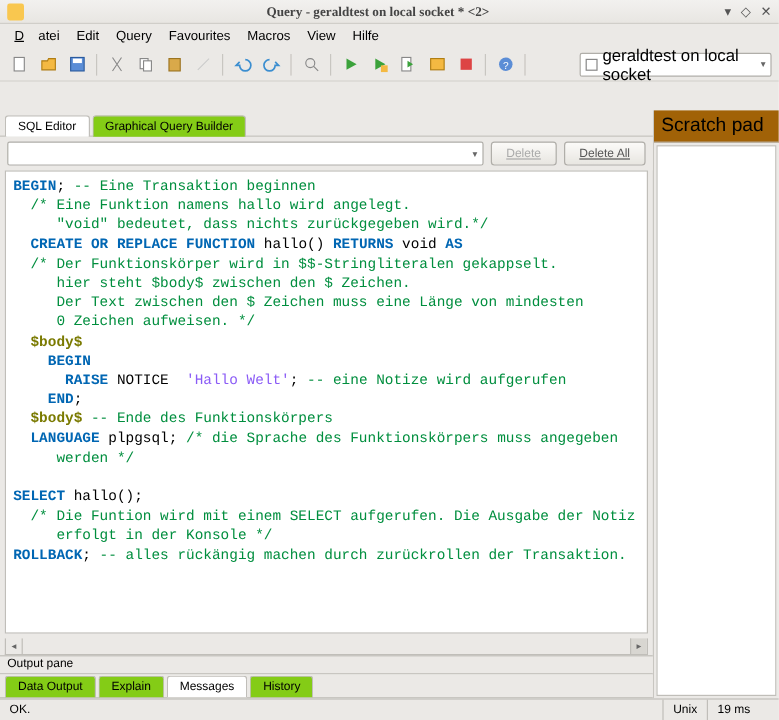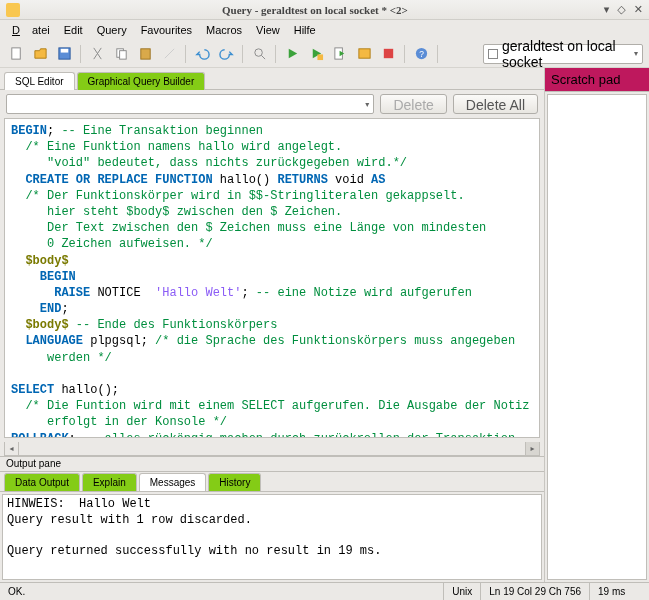--- a/index.html
+++ b/index.html
@@ -14,42 +14,42 @@
 .menubar span u { text-decoration: underline; }
 .toolbar { height: 28px; display: flex; align-items: center; padding: 0 6px; gap: 4px; background: #ebe9e6; border-bottom: 1px solid #d6d4cf; }
 .tbtn { width: 20px; height: 20px; display: flex; align-items: center; justify-content: center; border-radius: 2px; }
 .tbtn svg { width: 15px; height: 15px; }
 .sep { width: 1px; height: 18px; background: #c8c6c1; margin: 0 2px; }
 .conn-combo { flex: 0 0 160px; margin-left: auto; }
 .conn-combo .combo { background: #fff; border: 1px solid #b0aea9; height: 20px; display: flex; align-items: center; padding: 0 4px; border-radius: 2px; }
 .conn-combo .combo .sq { width: 10px; height: 10px; border: 1px solid #888; margin-right: 4px; }
 .conn-combo .combo .txt { flex: 1; font-size: 14px; }
 .conn-combo .combo .arr { font-size: 8px; color: #666; }
-.body-row { flex: 1; display: flex; min-height: 0; }
+.body-row { flex: 1; display: flex; min-height: 0; margin-top: 24px; }
 .left-col { flex: 1; display: flex; flex-direction: column; min-width: 0; border-right: 1px solid #c8c6c1; }
 .right-col { width: 104px; display: flex; flex-direction: column; background: #ebe9e6; }
 .tabs { height: 22px; display: flex; align-items: flex-end; padding: 0 4px; background: #ebe9e6; border-bottom: 1px solid #c0beb9; }
 .tab { padding: 3px 10px; border: 1px solid #c0beb9; border-bottom: none; background: #84cc16; border-radius: 3px 3px 0 0; margin-right: 2px; font-size: 10px; position: relative; top: 1px; }
 .tab.active { background: #fff; font-weight: normal; }
 .ctrl-row { height: 28px; display: flex; align-items: center; padding: 4px 6px; gap: 6px; background: #ebe9e6; }
 .ctrl-row .combo2 { flex: 1; background: #fff; border: 1px solid #b0aea9; height: 20px; display: flex; align-items: center; padding: 0 4px; border-radius: 2px; }
 .ctrl-row .combo2 .arr { font-size: 8px; color: #666; margin-left: auto; }
-.btn { background: linear-gradient(#fbfaf8,#e8e6e1); border: 1px solid #b0aea9; border-radius: 3px; padding: 2px 12px; font-size: 14px; color: #555; height: 20px; }
+.btn { background: linear-gradient(#fbfaf8,#e8e6e1); border: 1px solid #b0aea9; border-radius: 3px; padding: 2px 12px; font-size: 10px; color: #555; height: 20px; text-decoration: underline; }
 .btn.disabled { color: #aaa; }
 .editor { flex: 1; background: #fff; border: 1px solid #c0beb9; margin: 0 4px 4px 4px; overflow: auto; position: relative; }
 .editor pre { font-family: "Courier New", monospace; font-size: 12px; line-height: 1.35; padding: 4px 6px; white-space: pre; color: #000; }
 .kw { color: #0066b3; font-weight: bold; }
 .kw2 { color: #7a7a00; font-weight: bold; }
 .cmt { color: #008e3e; }
 .str { color: #8b5cf6; }
 .id { color: #000; }
 .editor-scroll { height: 14px; background: #ebe9e6; border: 1px solid #c0beb9; border-top: none; margin: 0 4px 0 4px; display: flex; }
 .editor-scroll .thumb { margin-left: auto; width: 14px; background: #d8d6d1; border-left: 1px solid #c0beb9; display:flex;align-items:center;justify-content:center;font-size:8px;color:#666; }
 .editor-scroll .ltr { width:14px; border-right:1px solid #c0beb9; display:flex;align-items:center;justify-content:center;font-size:8px;color:#666;}
-.right-col .hdr { padding: 4px 6px; font-size: 13px; border-bottom: 1px solid #c0beb9; background: #be185d; }
+.right-col .hdr { padding: 4px 6px; font-size: 16px; border-bottom: 1px solid #c0beb9; background: #a16207; }
 .right-col .pad { flex: 1; background: #fff; border: 1px solid #c0beb9; margin: 2px; }
 .output-bar { height: 16px; background: #ebe9e6; padding: 1px 6px; font-size: 10px; border-top: 1px solid #c0beb9; border-bottom: 1px solid #c0beb9; }
 .output-tabs { height: 20px; display: flex; align-items: flex-start; padding: 0 4px; background: #ebe9e6; border-bottom: 1px solid #c0beb9; }
 .output-area { height: 86px; background: #fff; border: 1px solid #c0beb9; margin: 2px; overflow: auto; }
 .output-area pre { font-family: "Courier New", monospace; font-size: 12px; padding: 2px 4px; line-height: 1.3; }
 .statusbar { height: 18px; display: flex; align-items: flex-end; background: #ebe9e6; border-top: 1px solid #c0beb9; font-size: 10px; }
 .statusbar .cell { padding: 0 8px; border-left: 1px solid #c0beb9; height: 100%; display: flex; align-items: center; }
 .statusbar .cell:first-child { border-left: none; flex: 1; }
 </style>
 </head>
@@ -217,31 +217,24 @@
       <div style="flex:1"></div>
       <div class="thumb">▸</div>
     </div>
     <div class="output-bar">Output pane</div>
     <div class="output-tabs">
       <div class="tab">Data Output</div>
       <div class="tab">Explain</div>
       <div class="tab active">Messages</div>
       <div class="tab">History</div>
     </div>
-    <div class="output-area">
-<pre><span>HINWEIS:  Hallo Welt</span>
-<span>Query result with 1 row discarded.</span>
-<span></span>
-<span>Query returned successfully with no result in 19 ms.</span></pre>
-    </div>
   </div>
   <div class="right-col">
     <div class="hdr">Scratch pad</div>
     <div class="pad"></div>
   </div>
 </div>
 
 <div class="statusbar">
   <div class="cell">OK.</div>
   <div class="cell">Unix</div>
-  <div class="cell">Ln 19 Col 29 Ch 756</div>
   <div class="cell" style="width:60px">19 ms</div>
 </div>
 
 </body></html>

